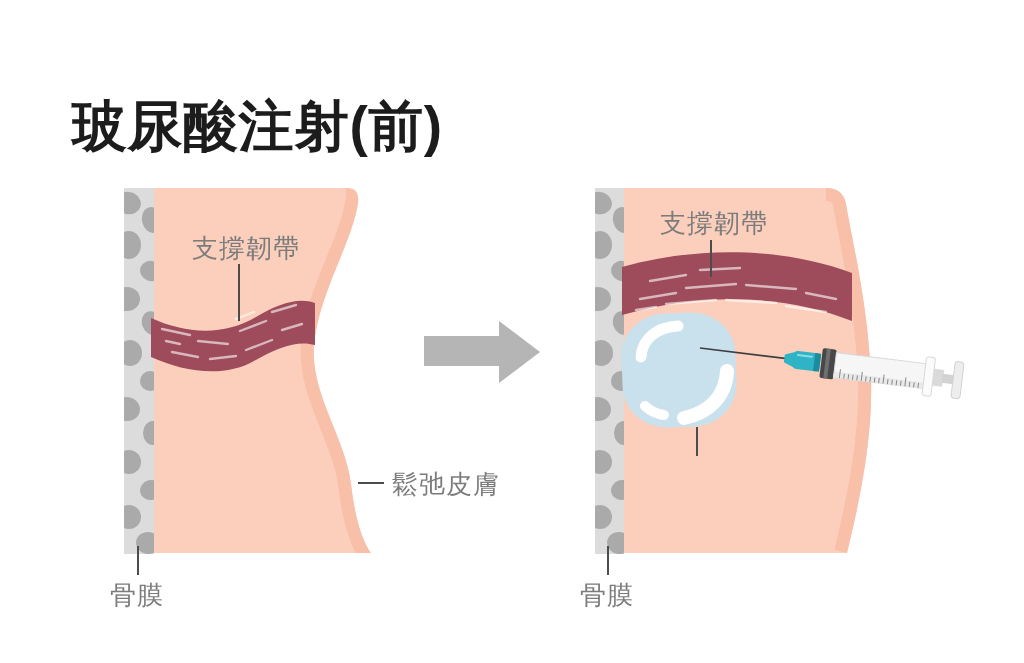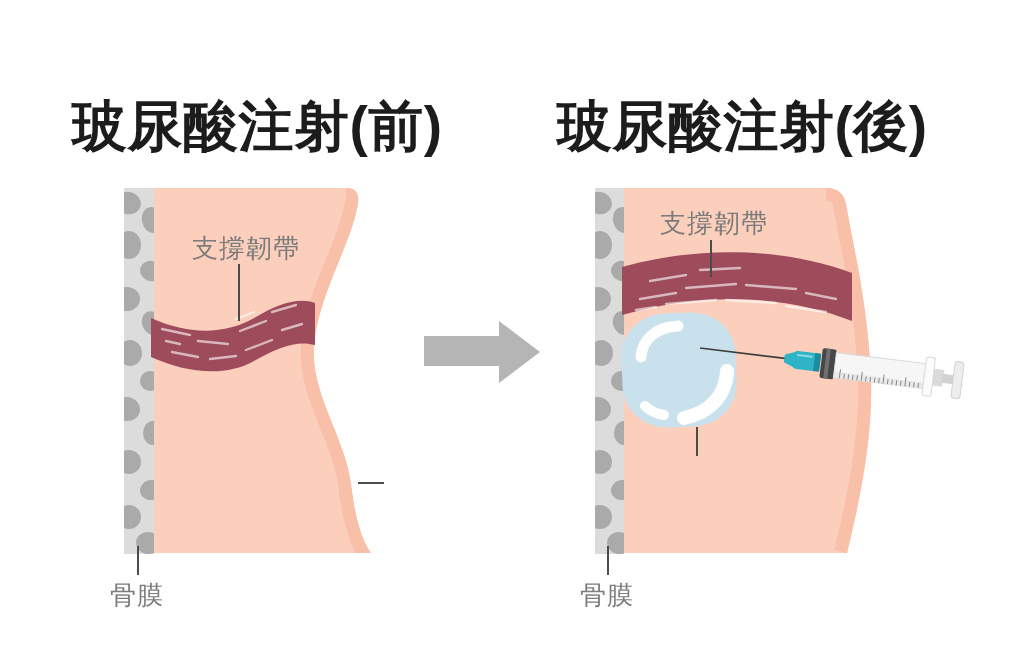--- a/index.html
+++ b/index.html
@@ -182,21 +182,21 @@
 
       <g stroke="#4c4c4c" stroke-width="2">
         <line x1="711" y1="240" x2="711" y2="277"></line>
         <line x1="697" y1="427" x2="697" y2="456"></line>
         <line x1="608" y1="546" x2="608" y2="575"></line>
       </g>
     </g>
   </svg>
 
   <div class="title before">玻尿酸注射(前)</div>
-  <div class="title after">玻尿酸注射(後)</div>
 
   <div class="lbl lig-before">支撐韌帶</div>
+  <div class="lbl loose-skin">鬆弛皮膚</div>
   <div class="lbl perio-before">骨膜</div>
 
   <div class="lbl lig-after">支撐韌帶</div>
   <div class="lbl perio-after">骨膜</div>
 
 </div>
 
 </body></html>

